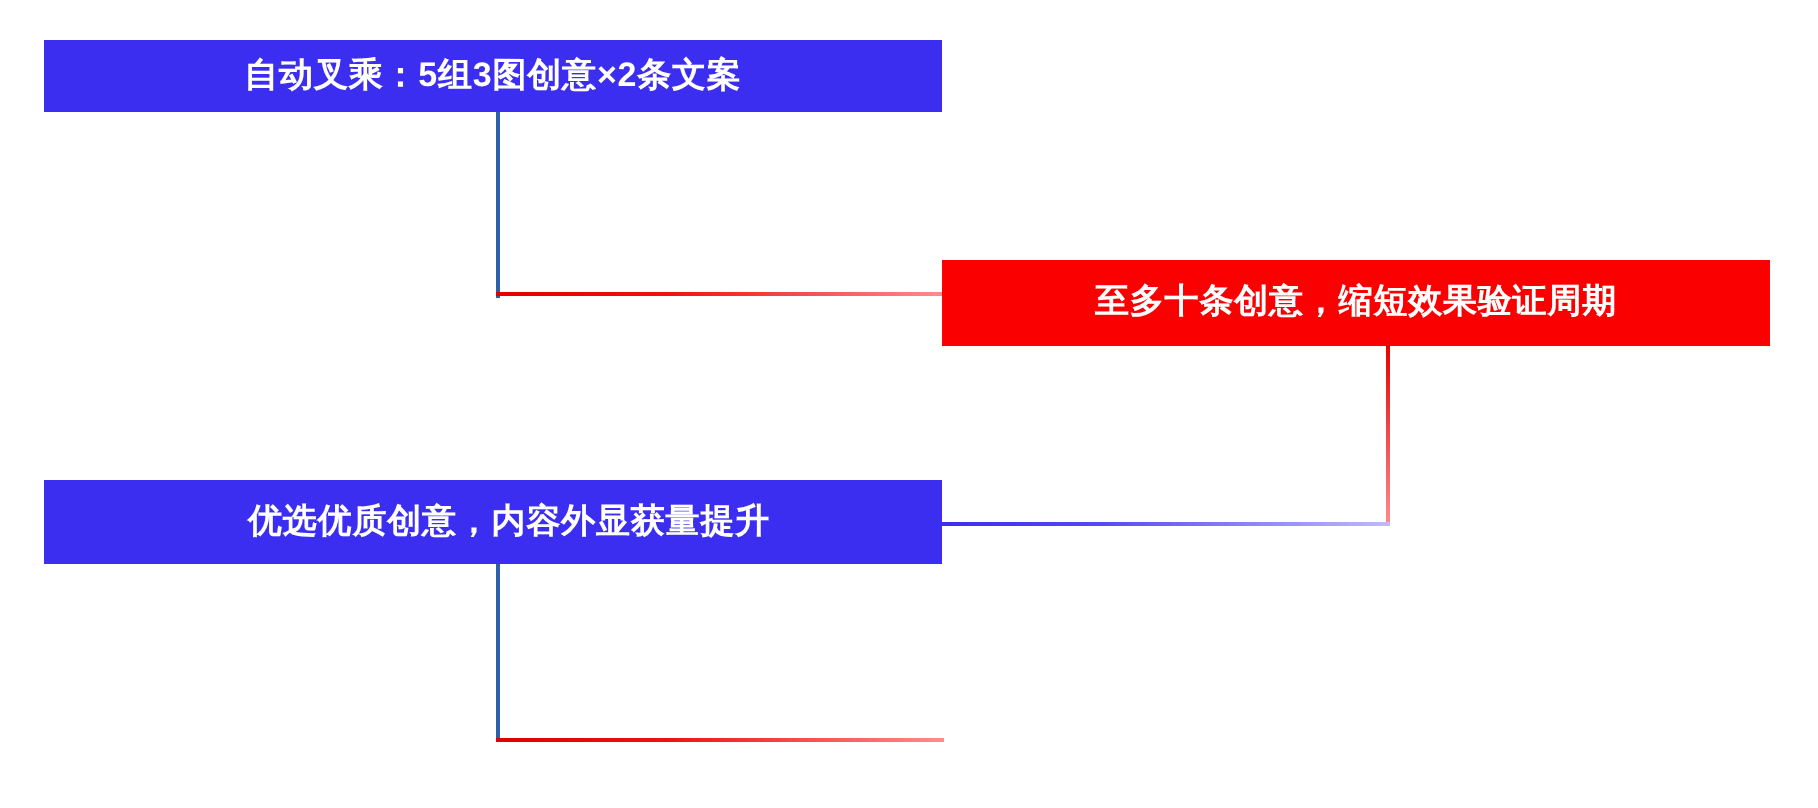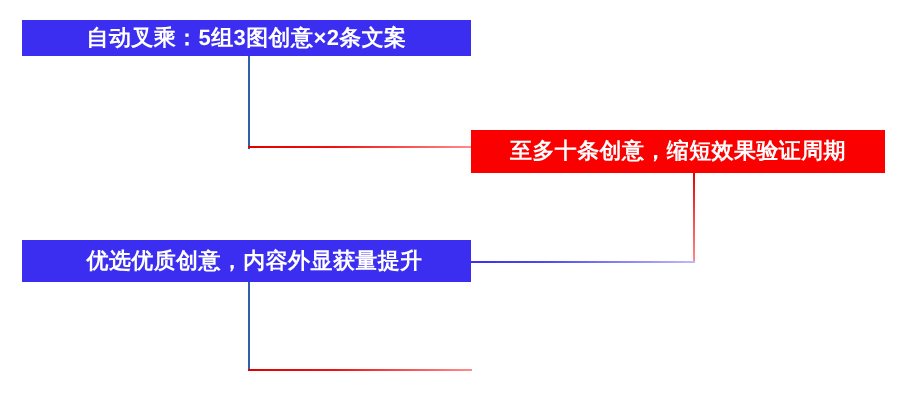--- a/index.html
+++ b/index.html
@@ -19,21 +19,21 @@
     height: 404px;
   }
   .node {
     position: absolute;
     display: flex;
     align-items: center;
     justify-content: center;
     box-sizing: border-box;
     color: #ffffff;
     font-weight: bold;
-    font-size: 22px;
+    font-size: 17px;
     letter-spacing: 0.4px;
     line-height: 1.1;
     white-space: nowrap;
     text-rendering: geometricPrecision;
   }
   .node-blue {
     background: #3B2EF0;
   }
   .node-red {
     background: #FA0000;

